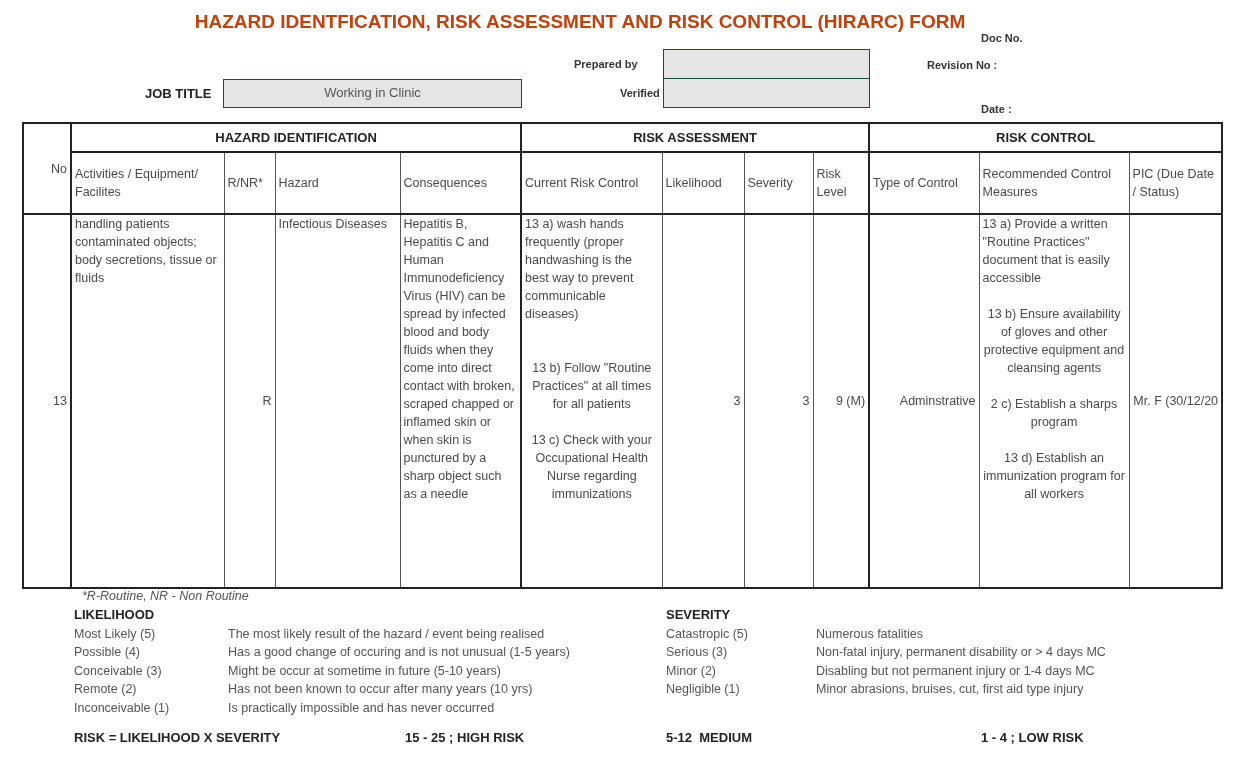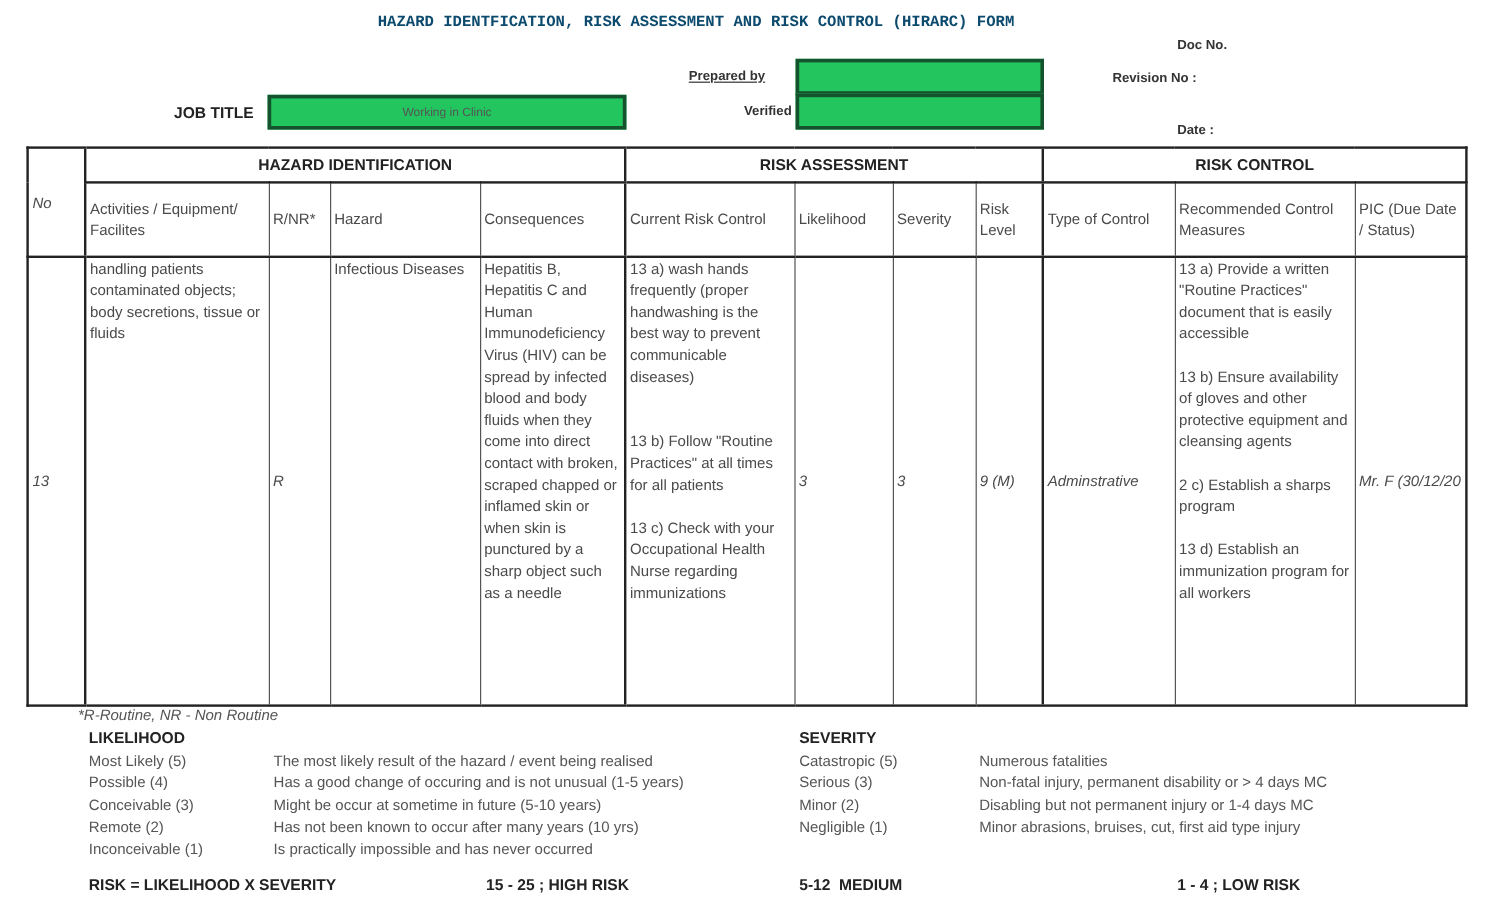--- a/index.html
+++ b/index.html
@@ -3,27 +3,27 @@
 <meta charset="utf-8">
 <style>
   html, body { margin: 0; padding: 0; background: #ffffff; }
   body {
     width: 1241px; height: 767px; position: relative; overflow: hidden;
     font-family: "Liberation Sans", sans-serif; color: #3a3a3a;
   }
   .abs { position: absolute; }
   .title {
     left: 0; width: 1160px; top: 11px; text-align: center;
-    font-size: 13px; font-weight: bold; color: #0c4a6e; font-family: Liberation Mono, monospace;
+    font-size: 19px; font-weight: bold; color: #c2410c;
   }
   .lbl { font-size: 11px; color: #333; }
   .lbl-b { font-size: 13px; font-weight: bold; color: #222; }
   .box {
-    border: 3px solid #14532d; box-sizing: border-box; background: #22c55e;
-    font-size: 10px; color: #555; text-align: center; line-height: 26px;
+    border: 1px solid #14532d; box-sizing: border-box; background: #e5e5e5;
+    font-size: 13px; color: #555; text-align: center; line-height: 26px;
   }
   
   table.hirarc {
     position: absolute; left: 22px; top: 122px; width: 1199px;
     border-collapse: collapse; table-layout: fixed;
     font-size: 12.5px; color: #4a4a4a;
   }
   table.hirarc td, table.hirarc th {
     border: 1px solid #555; padding: 0 3px; vertical-align: top;
     font-weight: normal; line-height: 18px;
@@ -31,39 +31,39 @@
   table.hirarc th.group {
     font-weight: bold; color: #222; text-align: center; vertical-align: middle;
     height: 27px; border-bottom: 2px solid #222; font-size: 13px;
   }
   table.hirarc .hdr td { vertical-align: middle; height: 60px; }
   table.hirarc .thick-l { border-left: 2px solid #222; }
   table.hirarc .thick-r { border-right: 2px solid #222; }
   table.hirarc tr.outer-top th { border-top: 2px solid #222; }
   table.hirarc tr.data td { height: 372px; border-bottom: 2px solid #222; }
   table.hirarc tr.hdr td { border-bottom: 2px solid #222; }
-  .mid { vertical-align: middle !important; text-align: left; font-style: italic; }
+  .mid { vertical-align: middle !important; text-align: right; }
   .para { display: block; }
-  .para + .para { margin-top: 18px; }
+  .para + .para { margin-top: 18px; text-align: center; }
   
   .legend { font-size: 12.5px; color: #555; }
   .legend-row { height: 18.5px; line-height: 18.5px; white-space: nowrap; }
   .legend-head { font-size: 13px; font-weight: bold; color: #222; }
   .footnote { font-size: 12.5px; font-style: italic; color: #555; }
   .risk-row { font-size: 13px; font-weight: bold; color: #222; }
 </style>
 </head>
 <body>
 
 <div class="abs title">HAZARD IDENTFICATION, RISK ASSESSMENT AND RISK CONTROL (HIRARC) FORM</div>
 
 <div class="abs lbl-b" style="left:145px; top:86px;">JOB TITLE</div>
 <div class="abs box" style="left:223px; top:79px; width:299px; height:29px;">Working in Clinic</div>
 
-<div class="abs lbl" style="left:574px; top:58px; font-weight:bold; color:#333;text-decoration:underline;">Prepared by</div>
+<div class="abs lbl" style="left:574px; top:58px; font-weight:bold; color:#333;">Prepared by</div>
 <div class="abs box" style="left:663px; top:49px; width:207px; height:30px;"></div>
 <div class="abs lbl" style="left:572px; top:87px; font-weight:bold; color:#333;margin-left:48px;">Verified by</div>
 <div class="abs box" style="left:663px; top:78px; width:207px; height:30px;"></div>
 
 <div class="abs lbl" style="left:981px; top:32px; font-weight:bold; color:#333;">Doc No.</div>
 <div class="abs lbl" style="left:927px; top:59px; font-weight:bold; color:#333;">Revision No :</div>
 <div class="abs lbl" style="left:981px; top:87px; font-weight:bold; color:#333;margin-top:16px;">Date :</div>
 
 <table class="hirarc">
   <colgroup>
@@ -119,21 +119,21 @@
       <span class="para">13 a) Provide a written "Routine Practices" document that is easily accessible</span>
       <span class="para">13 b) Ensure availability of gloves and other protective equipment and cleansing agents</span>
       <span class="para">2 c) Establish a sharps program</span>
       <span class="para">13 d) Establish an immunization program for all workers</span>
     </td>
     <td class="mid thick-r">Mr. F (30/12/20</td>
   </tr>
 </tbody>
   </table>
 
-<div class="abs footnote" style="left:65px; top:589px;">*R-Routine, NR - Non Routine</div>
+<div class="abs footnote" style="left:82px; top:589px;">*R-Routine, NR - Non Routine</div>
 
 <div class="abs legend" style="left:74px; top:606px;">
   <div class="legend-head legend-row">LIKELIHOOD</div>
   <div class="legend-row">
     <span style="display:inline-block; width:154px;">Most Likely (5)</span><span>The most likely result of the hazard / event being realised</span>
   </div>
   <div class="legend-row">
     <span style="display:inline-block; width:154px;">Possible (4)</span><span>Has a good change of occuring and is not unusual (1-5 years)</span>
   </div>
   <div class="legend-row">

